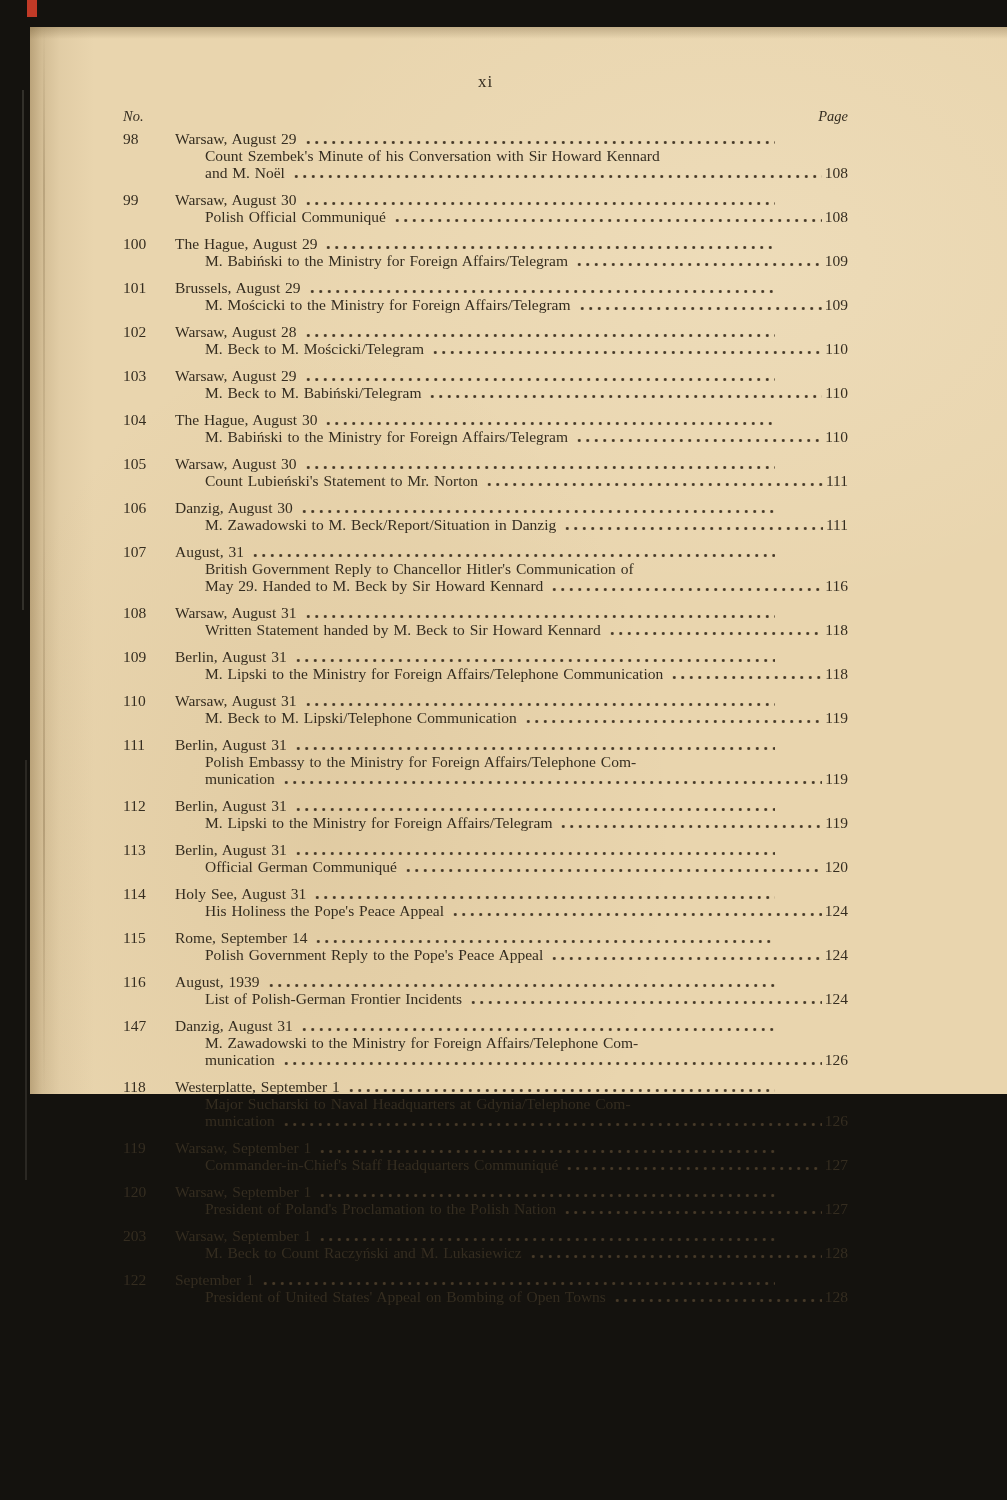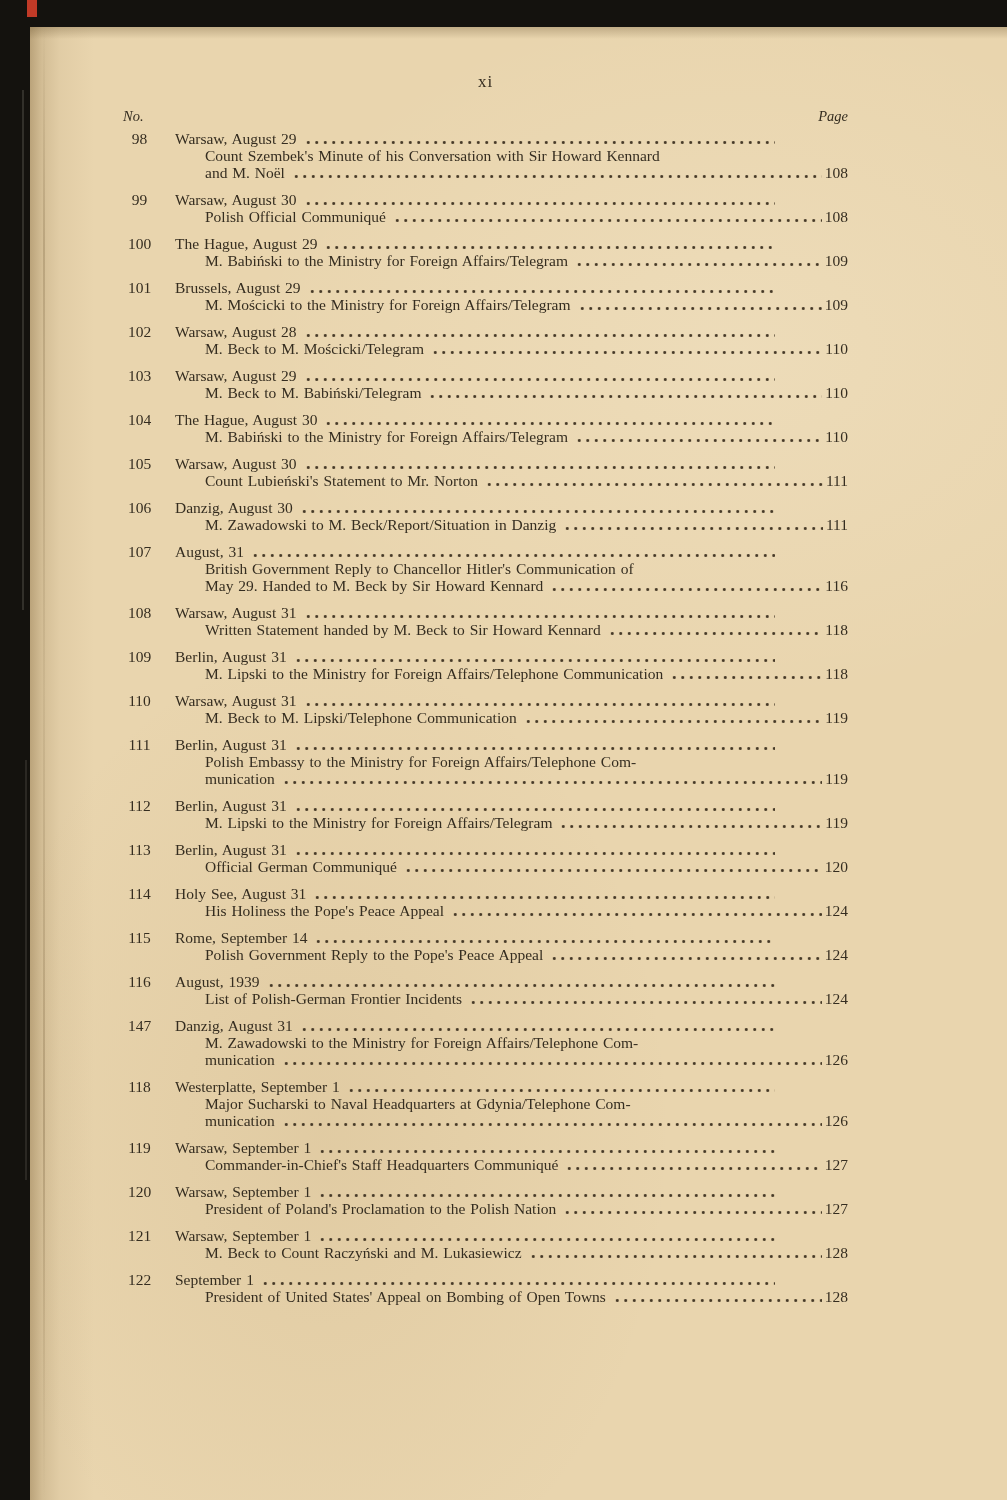--- a/index.html
+++ b/index.html
@@ -2,21 +2,21 @@
 <html><head>
 <meta charset="utf-8">
 <style>
   html, body { margin: 0; padding: 0; }
   body {
     width: 1007px; height: 1500px; overflow: hidden; position: relative;
     background: #14120e;
     font-family: "Liberation Serif", "DejaVu Serif", serif;
   }
   .paper {
-    position: absolute; left: 30px; top: 27px; width: 977px; height: 1473px;
+    position: absolute; left: 30px; top: 27px; width: 977px; height: 1067px;
     background:
       linear-gradient(180deg, rgba(88,66,30,0.28) 0, rgba(88,66,30,0) 12px),
       linear-gradient(90deg, rgba(122,94,50,0.42) 0, rgba(122,94,50,0.20) 12px, rgba(122,94,50,0.07) 30px, rgba(122,94,50,0) 64px),
       radial-gradient(ellipse 700px 500px at 72% 22%, rgba(252,244,224,0.22), rgba(252,244,224,0) 70%),
       radial-gradient(ellipse 500px 700px at 30% 75%, rgba(150,115,60,0.10), rgba(150,115,60,0) 70%),
       #e9d5ae;
     color: #352d20;
   }
   .crease {
     position: absolute; left: 13px; top: 0; bottom: 0; width: 2px;
@@ -24,21 +24,21 @@
   }
   .edge-streak { position: absolute; left: 22px; top: 90px; height: 520px; width: 2px; background: rgba(210,205,190,0.16); }
   .edge-streak.s2 { left: 25px; top: 760px; height: 420px; background: rgba(210,205,190,0.12); }
   .red-mark { position: absolute; left: 27px; top: 0; width: 10px; height: 17px; }
   .content { position: absolute; left: 93px; top: 0; width: 725px; }
   .folio { margin-top: 46px; text-align: center; font-size: 17px; line-height: 17px; letter-spacing: 1px; }
   .colheads { display: flex; justify-content: space-between; margin-top: 18px; font-style: italic; font-size: 14.5px; line-height: 17px; }
   .toc { margin-top: 5px; }
   .entry { margin-bottom: 10px; }
   .row { display: flex; align-items: flex-end; font-size: 15.5px; line-height: 17px; word-spacing: 1px; }
-  .no { flex: 0 0 33px; text-align: center; }
+  .no { flex: 0 0 33px; text-align: left; }
   .head { margin-left: 19px; white-space: nowrap; }
   .leader {
     flex: 1 1 12px; height: 9px; margin-left: 7px;
     background-image: radial-gradient(circle, #473a28 1.25px, rgba(71,58,40,0) 1.6px);
     background-size: 8.5px 9px; background-repeat: repeat-x; background-position: 0 100%;
   }
   .head-row .leader { margin-right: 73px; }
   .desc-row { padding-left: 82px; text-align: right; }
   .desc { white-space: nowrap; }
   .pagenum { flex: 0 0 auto; margin-left: 3px; }
@@ -371,21 +371,21 @@
   </div>
 
   <div class="row desc-row">
     <span class="desc">President of Poland's Proclamation to the Polish Nation</span>
     <span class="leader"></span>
     <span class="pagenum">127</span>
   </div>
 </div>
         <div class="entry">
   <div class="row head-row">
-    <span class="no">121</span>
+    <span class="no">203</span>
     <span class="head">Warsaw, September 1</span>
     <span class="leader"></span>
   </div>
 
   <div class="row desc-row">
     <span class="desc">M. Beck to Count Raczyński and M. Lukasiewicz</span>
     <span class="leader"></span>
     <span class="pagenum">128</span>
   </div>
 </div>

